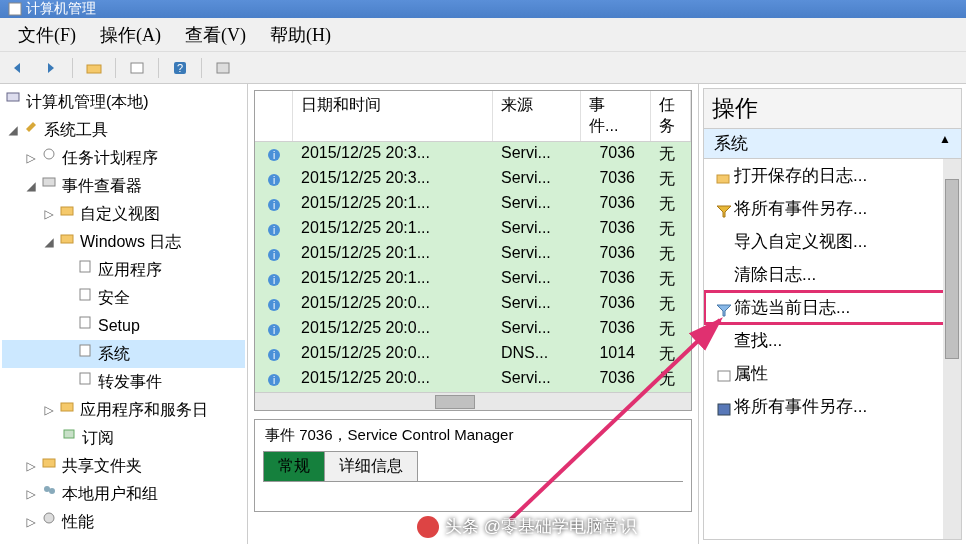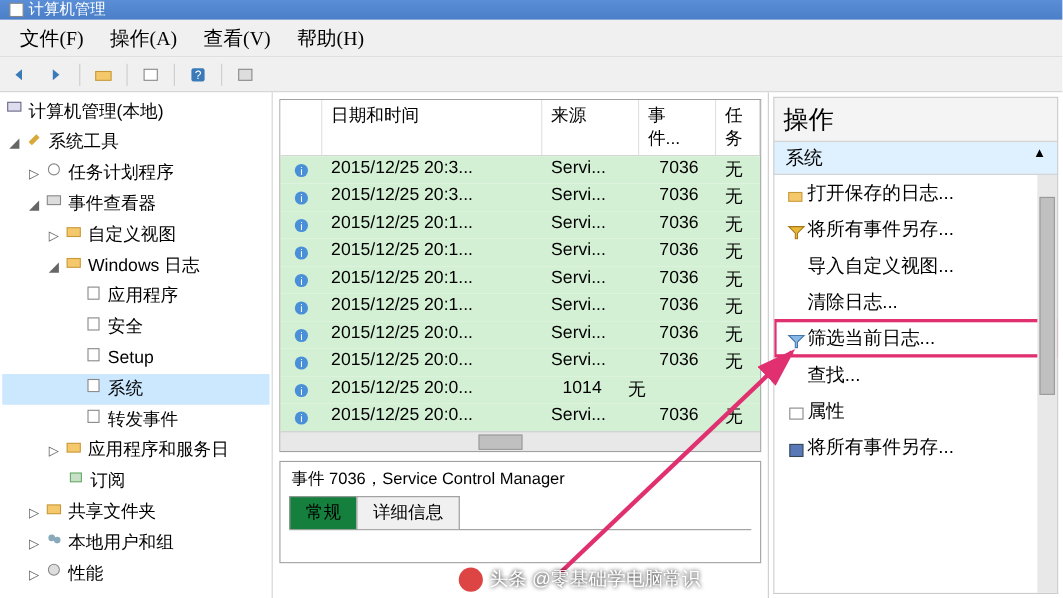--- a/index.html
+++ b/index.html
@@ -359,20 +359,21 @@
             <div class="cell c-task">无</div>
           </div>
           <div class="grid-row">
             <div class="cell c-level">
               <svg width="16" height="16">
                 <circle cx="8" cy="8" r="6" fill="#4a90d8"></circle>
                 <text x="8" y="12" font-size="10" fill="#fff" text-anchor="middle">i</text>
               </svg>
             </div>
             <div class="cell c-date">2015/12/25 20:0...</div>
+            <div class="cell c-source">DNS...</div>
             <div class="cell c-event">1014</div>
             <div class="cell c-task">无</div>
           </div>
           <div class="grid-row">
             <div class="cell c-level">
               <svg width="16" height="16">
                 <circle cx="8" cy="8" r="6" fill="#4a90d8"></circle>
                 <text x="8" y="12" font-size="10" fill="#fff" text-anchor="middle">i</text>
               </svg>
             </div>

